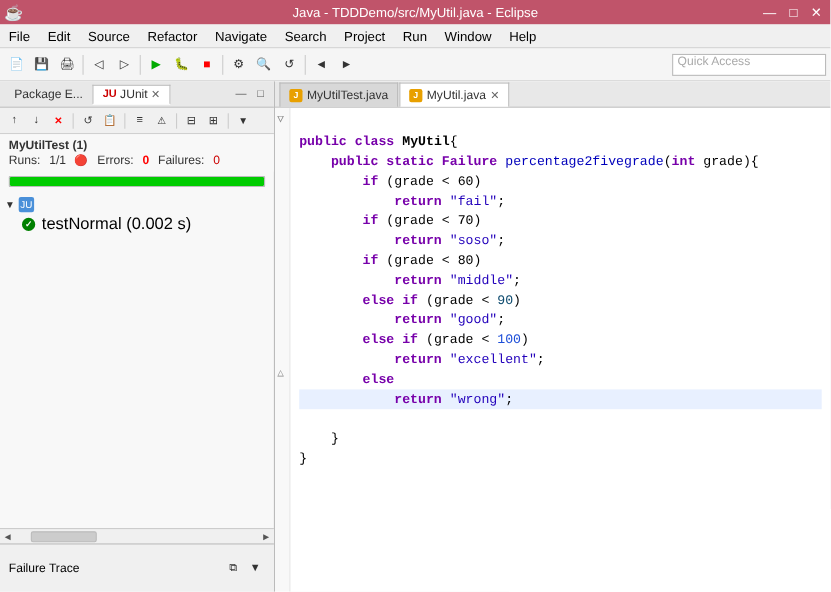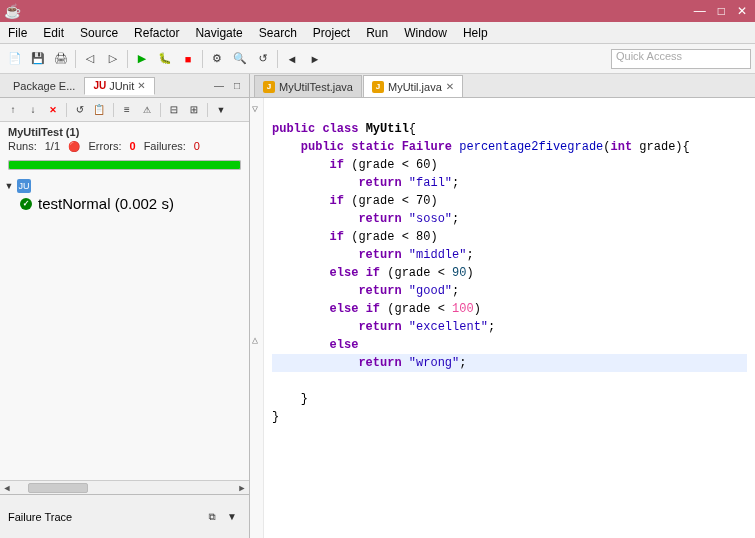--- a/index.html
+++ b/index.html
@@ -382,20 +382,21 @@
       flex-shrink: 0;
       padding: 4px 0;
       line-height: 1.5;
     }
   </style>
 </head>
 <body>
 
 <div class="title-bar">
   <span style="position:absolute;left:4px;font-size:14px;">☕</span>
+  <span>Java - TDDDemo/src/MyUtil.java - Eclipse</span>
   <div style="position:absolute;right:4px;display:flex;gap:4px;">
     <span style="cursor:pointer;color:white;font-size:12px;padding:0 4px;">—</span>
     <span style="cursor:pointer;color:white;font-size:12px;padding:0 4px;">□</span>
     <span style="cursor:pointer;color:white;font-size:12px;padding:0 4px;">✕</span>
   </div>
 </div>
 
 <div class="menu-bar">
   <span class="menu-item">File</span>
   <span class="menu-item">Edit</span>
@@ -550,21 +551,21 @@
 <span class="kw-mod">public</span> <span class="kw">class</span> <span class="class-name">MyUtil</span>{
     <span class="kw-mod">public</span> <span class="kw-mod">static</span> <span class="type">Failure</span> <span class="method-name">percentage2fivegrade</span>(<span class="type">int</span> <span class="param">grade</span>){
         <span class="kw">if</span> (<span class="param">grade</span> &lt; <span style="color:#000;">60</span>)
             <span class="kw">return</span> <span class="str">"fail"</span>;
         <span class="kw">if</span> (<span class="param">grade</span> &lt; <span style="color:#000;">70</span>)
             <span class="kw">return</span> <span class="str">"soso"</span>;
         <span class="kw">if</span> (<span class="param">grade</span> &lt; <span style="color:#000;">80</span>)
             <span class="kw">return</span> <span class="str">"middle"</span>;
         <span class="kw">else</span> <span class="kw">if</span> (<span class="param">grade</span> &lt; <span style="color:#0c4a6e;">90</span>)
             <span class="kw">return</span> <span class="str">"good"</span>;
-        <span class="kw">else</span> <span class="kw">if</span> (<span class="param">grade</span> &lt; <span style="color:#ec4899;">100</span>)
+        <span class="kw">else</span> <span class="kw">if</span> (<span class="param">grade</span> &lt; <span style="color:#1d4ed8;">100</span>)
             <span class="kw">return</span> <span class="str">"excellent"</span>;
         <span class="kw">else</span>
 <span class="line-highlight">            <span class="kw">return</span> <span class="str">"wrong"</span>;</span>
     }
 }
       </div>
     </div>
   </div>
 </div>
 

